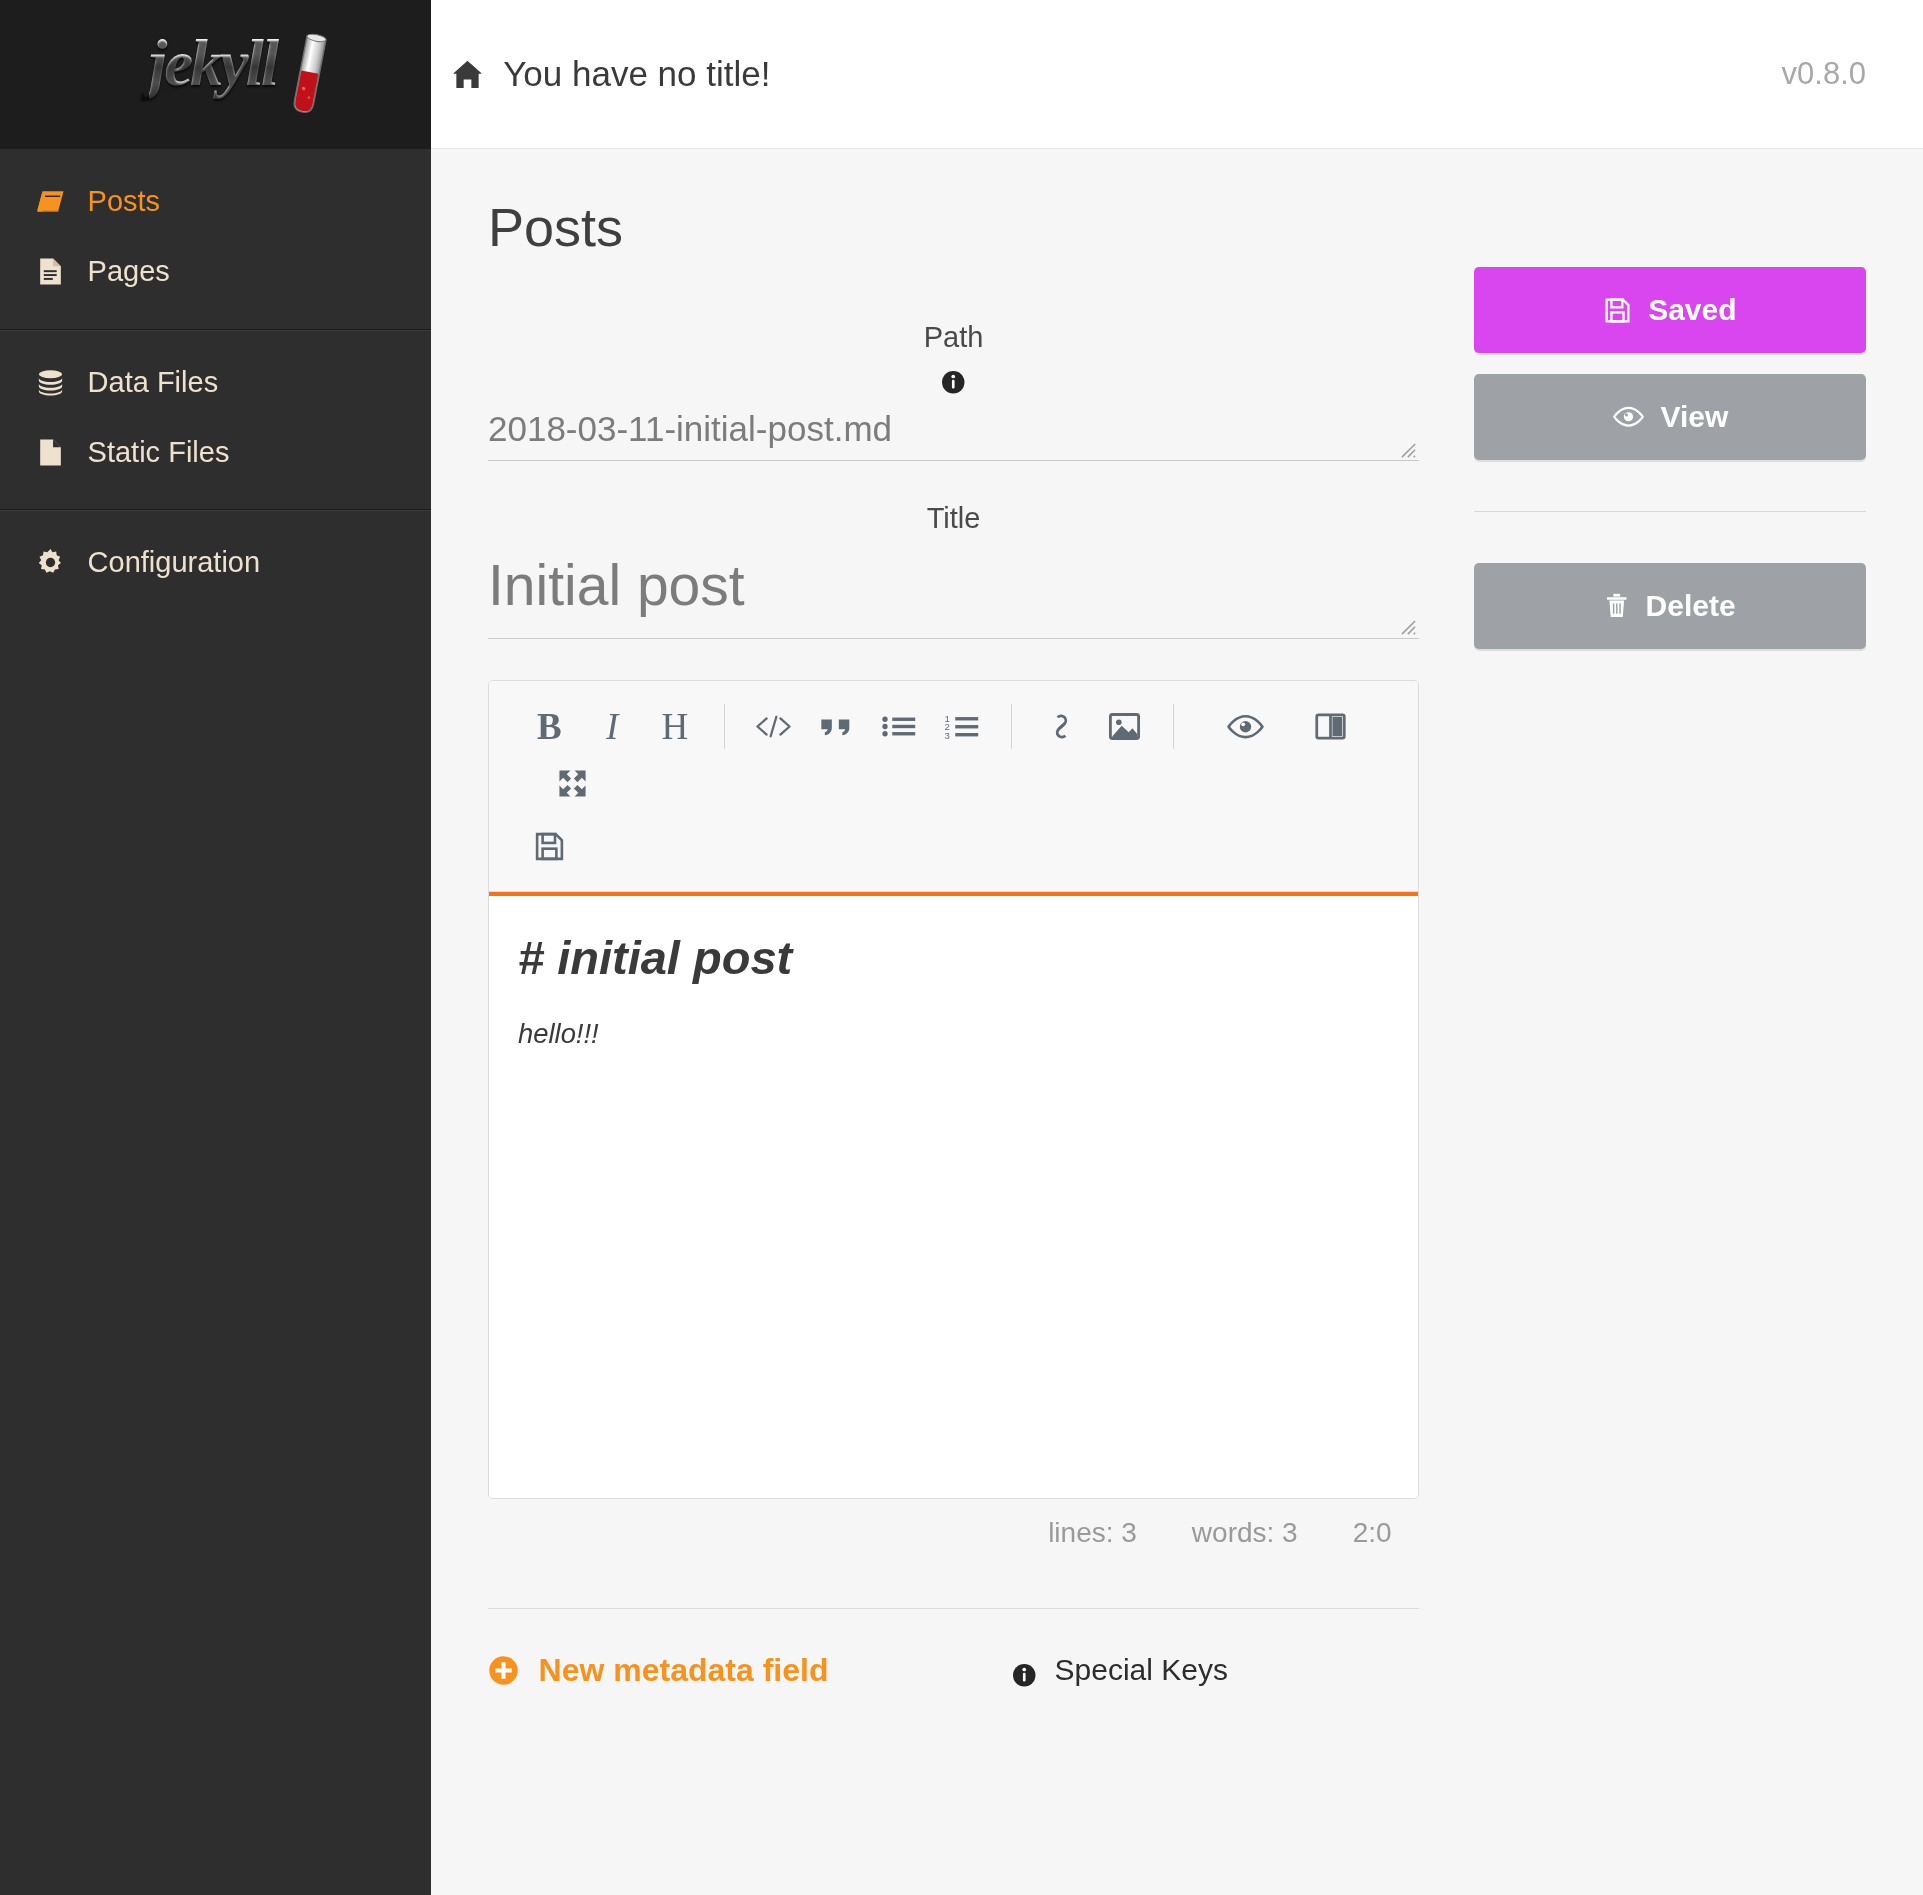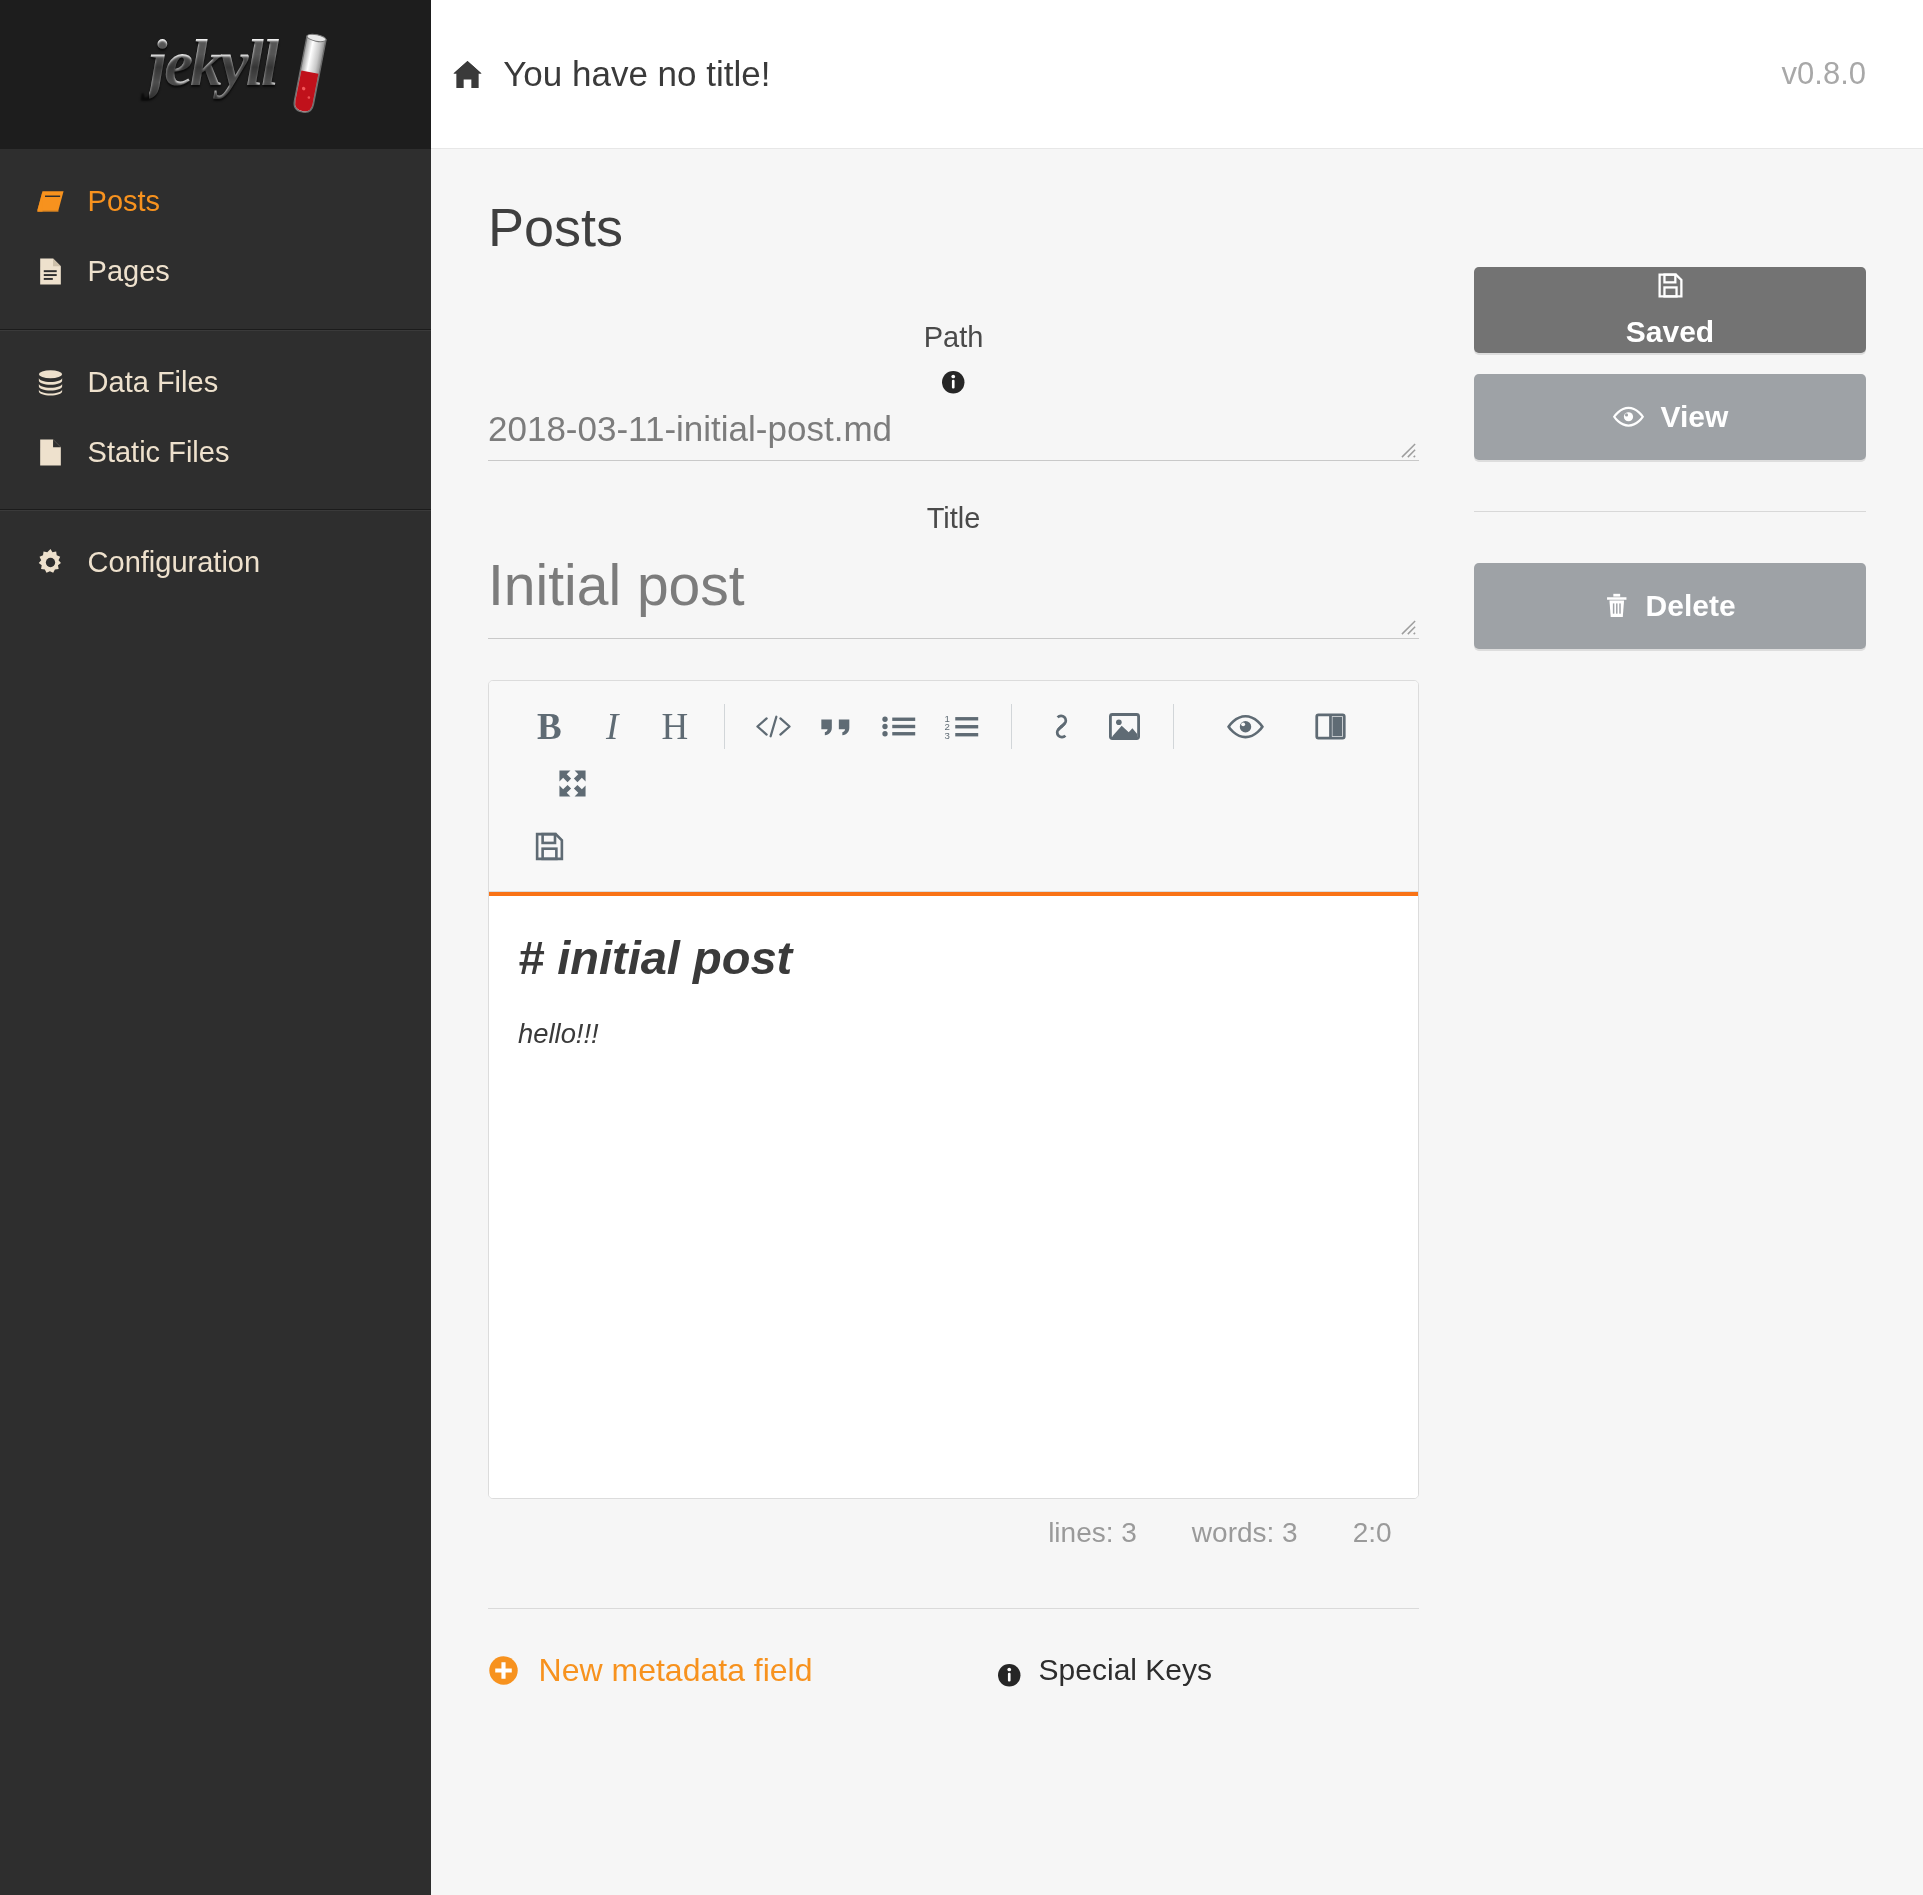--- a/index.html
+++ b/index.html
@@ -244,20 +244,21 @@
   .bottom-row {
     display: flex;
     align-items: center;
     padding-top: 43px;
   }
   .meta-link {
     display: flex; align-items: center; gap: 19.6px;
     color: #f7921e;
     font-size: 32px;
     cursor: pointer;
+    font-weight: bold;
   }
   .plus-circle { width: 31px; height: 31px; display: block; }
   .special-keys {
     display: flex; align-items: flex-end; gap: 17.6px;
     color: #2d2d2d;
     font-size: 30px;
     margin-left: 184px;
     cursor: pointer;
   }
 
@@ -271,21 +272,21 @@
     font-size: 30px;
     font-weight: bold;
     display: flex;
     align-items: center;
     justify-content: center;
     gap: 15.7px;
     cursor: pointer;
     font-family: "Liberation Sans", sans-serif;
     box-shadow: 0 2px 0 rgba(0,0,0,.10);
   }
-  .btn.saved { background: #737373; cursor: default; flex-direction: column; }
+  .btn.saved { background: #d946ef; cursor: default; }
   .btn.view  { background: #9ea2a6; margin-top: 21px; }
   .btn.delete{ background: #9ea2a6; }
   .btn svg { display: block; }
   .btn-divider {
     border-top: 1px solid #d8d8d8;
     margin: 51px 0 51px 0;
   }
 </style>
 </head>
 <body>

